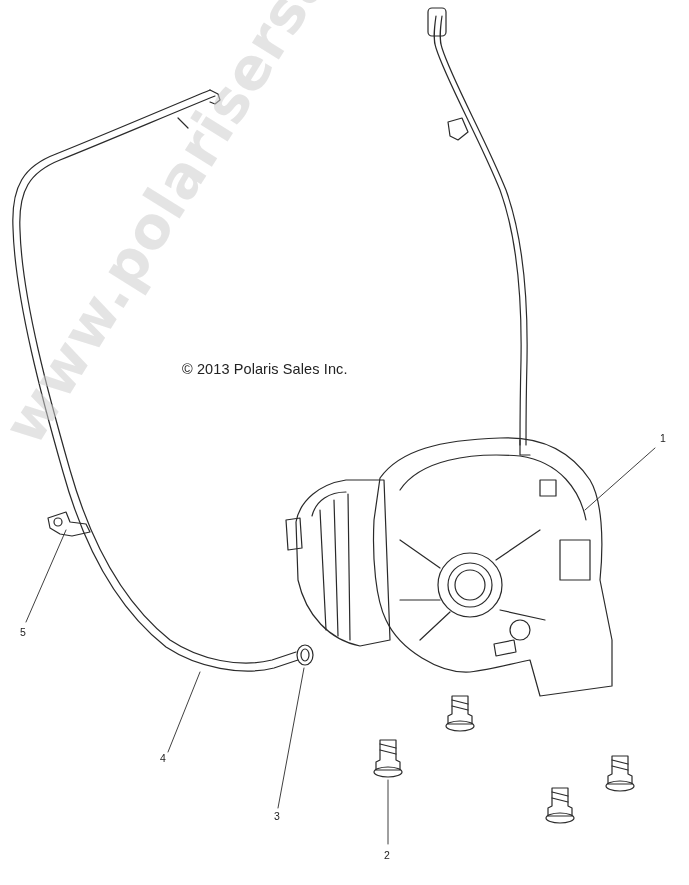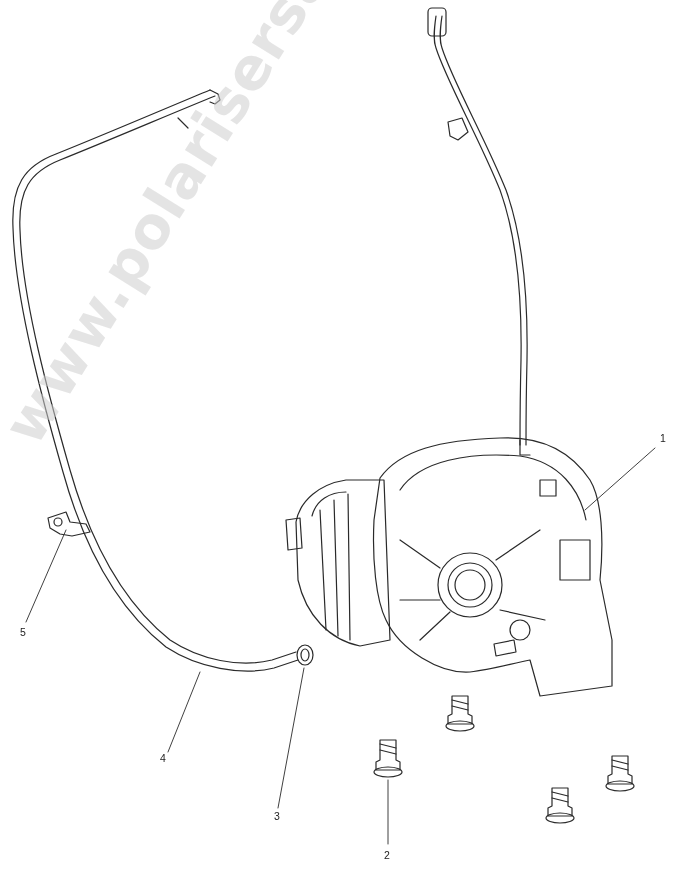--- a/index.html
+++ b/index.html
@@ -86,19 +86,20 @@
         <path d="M388,844 L388,780"></path>
         <path d="M278,808 L304,668"></path>
         <path d="M168,752 L200,672"></path>
         <path d="M26,622 L66,530"></path>
       </g>
     </g>
   </svg>
 
   <div class="watermark">www.polarisersatzteile.de</div>
 
+  <div class="copyright">© 2013 Polaris Sales Inc.</div>
 
   <div class="callout" style="left:660px; top:432px;">1</div>
   <div class="callout" style="left:384px; top:849px;">2</div>
   <div class="callout" style="left:274px; top:810px;">3</div>
   <div class="callout" style="left:160px; top:752px;">4</div>
   <div class="callout" style="left:20px; top:626px;">5</div>
 </div>
 
 </body></html>

